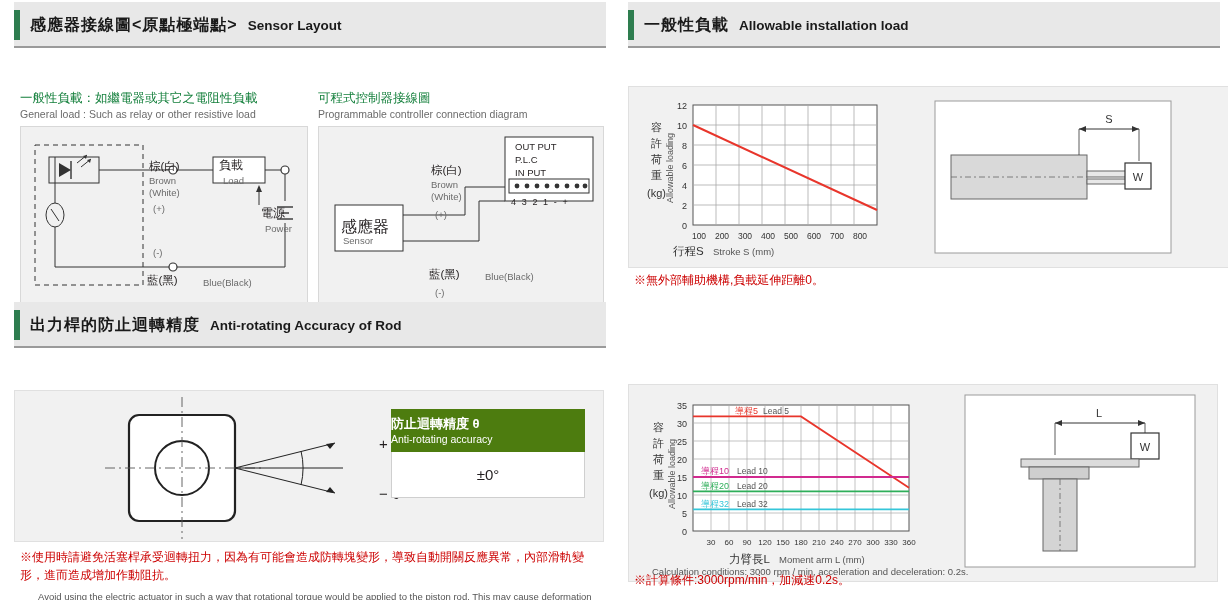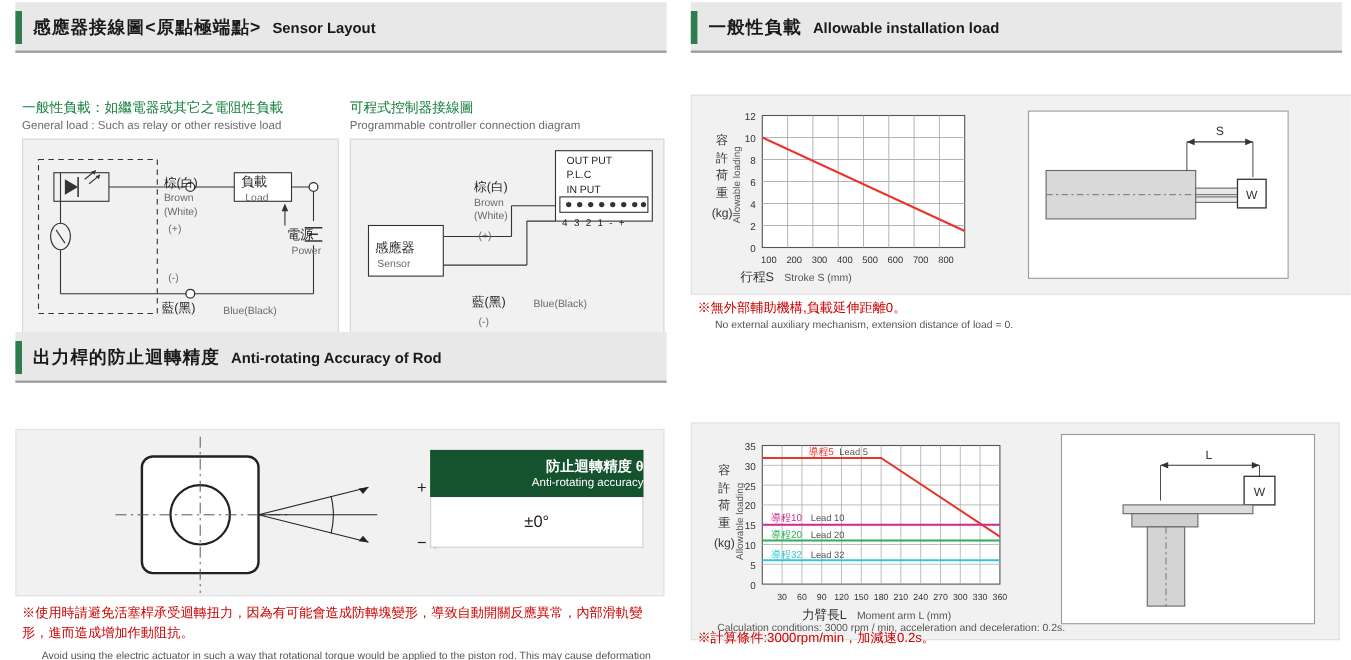--- a/index.html
+++ b/index.html
@@ -30,21 +30,21 @@
   .note-en{font-size:9.5px;color:#555;}
 
   
   .diagbox{position:absolute;background:#f1f1f1;border:1px solid #d8d8d8;}
   .lbl{position:absolute;white-space:nowrap;}
 
   svg{display:block;}
 
   
   .greenbox{position:absolute;width:194px;}
-  .greenbox .top{background:#14532d;color:#fff;text-align:right;padding:6px 0 7px 0;}
+  .greenbox .top{background:#4d7c0f;color:#fff;text-align:left;padding:6px 0 7px 0;}
   .greenbox .top .t1{font-size:13px;font-weight:bold;}
   .greenbox .top .t2{font-size:10.5px;}
   .greenbox .bot{background:#fff;border:1px solid #cfcfcf;border-top:none;text-align:center;font-size:15px;padding:14px 0;}
 
   .grayarea{position:absolute;background:#f1f1f1;border:1px solid #e0e0e0;}
 </style>
 </head>
 <body>
 
 <div class="page">
@@ -144,21 +144,21 @@
           <circle cx="228" cy="59" r="2.4" fill="#333"></circle>
           <circle cx="238" cy="59" r="2.4" fill="#333"></circle>
           <circle cx="248" cy="59" r="2.4" fill="#333"></circle>
           <circle cx="258" cy="59" r="2.4" fill="#333"></circle>
           <circle cx="266" cy="59" r="2.4" fill="#333"></circle>
         </svg>
         <div class="lbl" style="left:112px;top:36px;font-size:11.5px;">棕(白)</div>
         <div class="lbl small-en" style="left:112px;top:52px;">Brown</div>
         <div class="lbl small-en" style="left:112px;top:64px;">(White)</div>
         <div class="lbl small-en" style="left:116px;top:82px;">(+)</div>
-        <div class="lbl" style="left:22px;top:90px;font-size:12px;">感應器</div>
+        <div class="lbl" style="left:22px;top:90px;font-size:16px;">感應器</div>
         <div class="lbl small-en" style="left:24px;top:108px;">Sensor</div>
         <div class="lbl" style="left:110px;top:140px;font-size:11.5px;">藍(黑)</div>
         <div class="lbl small-en" style="left:166px;top:144px;">Blue(Black)</div>
         <div class="lbl small-en" style="left:116px;top:160px;">(-)</div>
         <div class="lbl" style="left:196px;top:14px;font-size:9.5px;">OUT PUT</div>
         <div class="lbl" style="left:196px;top:27px;font-size:9.5px;">P.L.C</div>
         <div class="lbl" style="left:196px;top:40px;font-size:9.5px;">IN PUT</div>
         <div class="lbl" style="left:192px;top:70px;font-size:9px;letter-spacing:1.6px;">4 3 2 1 - +</div>
       </div>
 
@@ -238,21 +238,20 @@
           <line x1="150" y1="36" x2="210" y2="36" stroke="#333" stroke-width="1"></line>
           <polygon points="150,36 157,33 157,39" fill="#333"></polygon>
           <polygon points="210,36 203,33 203,39" fill="#333"></polygon>
           <line x1="150" y1="36" x2="150" y2="62" stroke="#333" stroke-width="0.8"></line>
           <line x1="210" y1="36" x2="210" y2="68" stroke="#333" stroke-width="0.8"></line>
           <text x="180" y="30" font-size="11" fill="#333" text-anchor="middle" font-family="Liberation Sans, sans-serif">S</text>
         </svg>
 
       </div>
       <div class="lbl note-zh" style="left:6px;top:224px;">※無外部輔助機構,負載延伸距離0。</div>
-      <div class="lbl note-en" style="left:22px;top:242px;">No external auxiliary mechanism, extension distance of load = 0.</div>
     </div>
   </div>
 
   <div class="panel p-bl">
     <div class="sec-head">
       <div class="sec-bar"></div>
       <span class="sec-zh">出力桿的防止迴轉精度</span>
       <span class="sec-en">Anti-rotating Accuracy of Rod</span>
       <div class="sec-underline"></div>
     </div>

